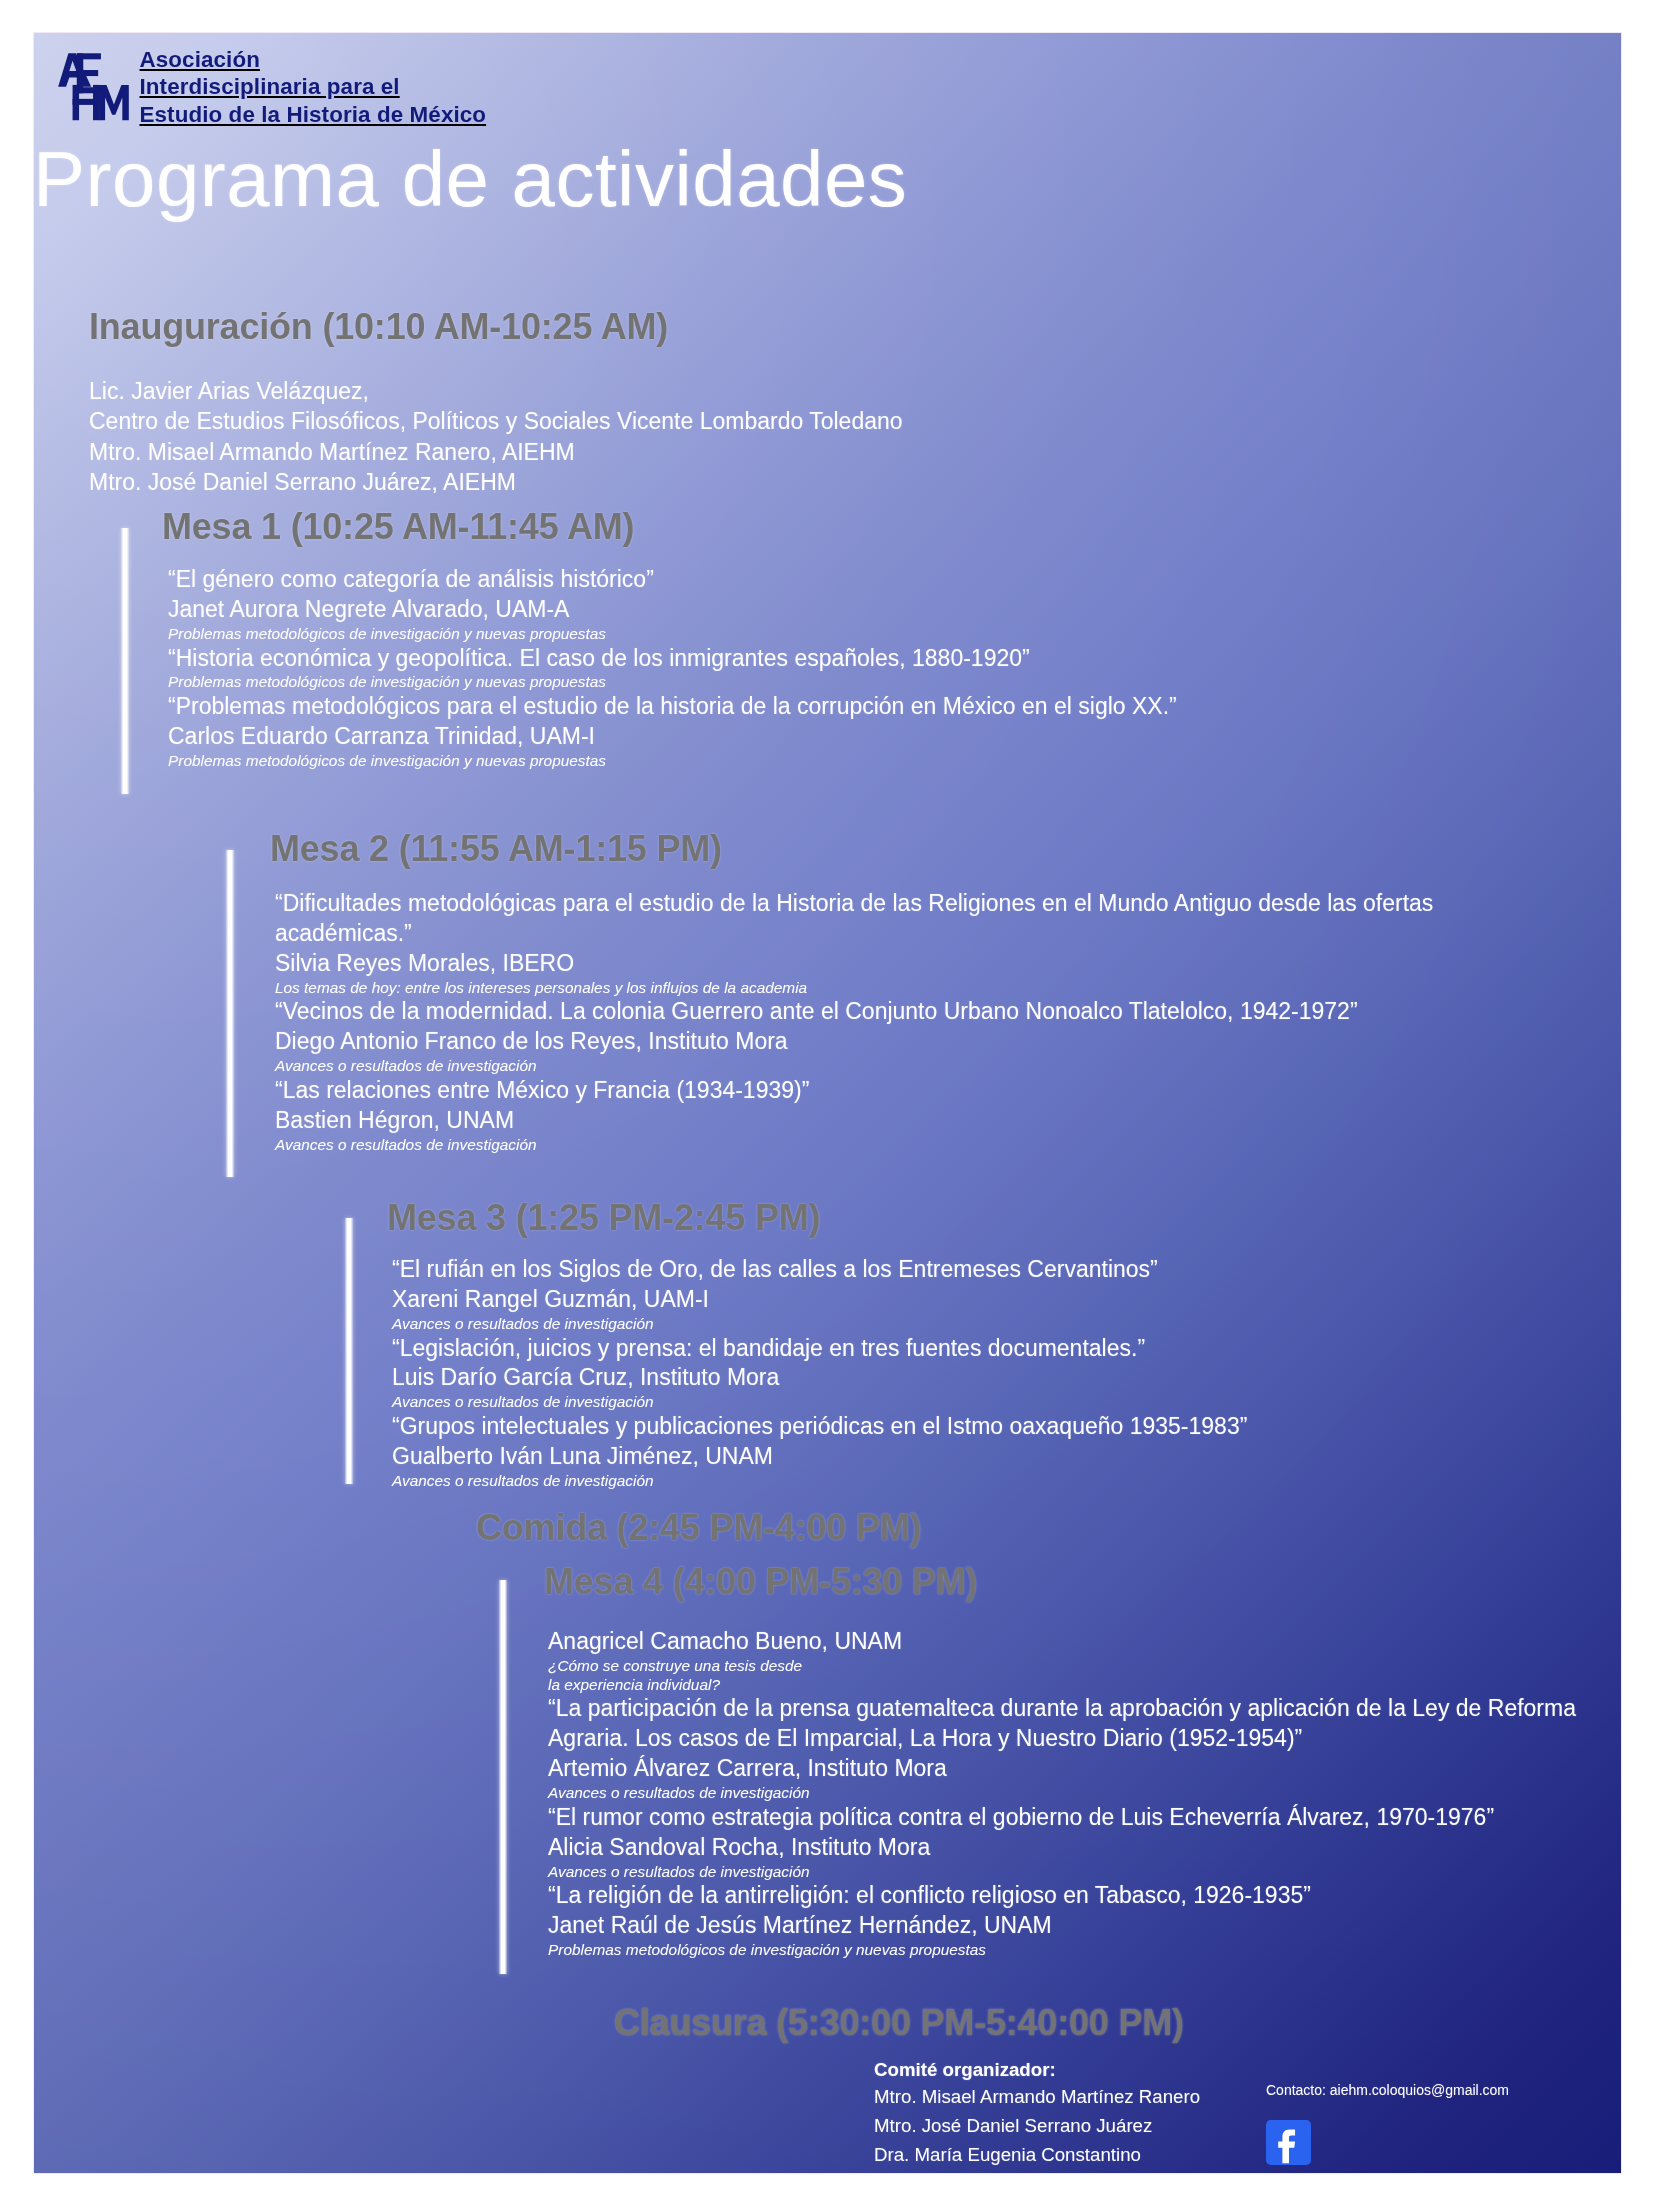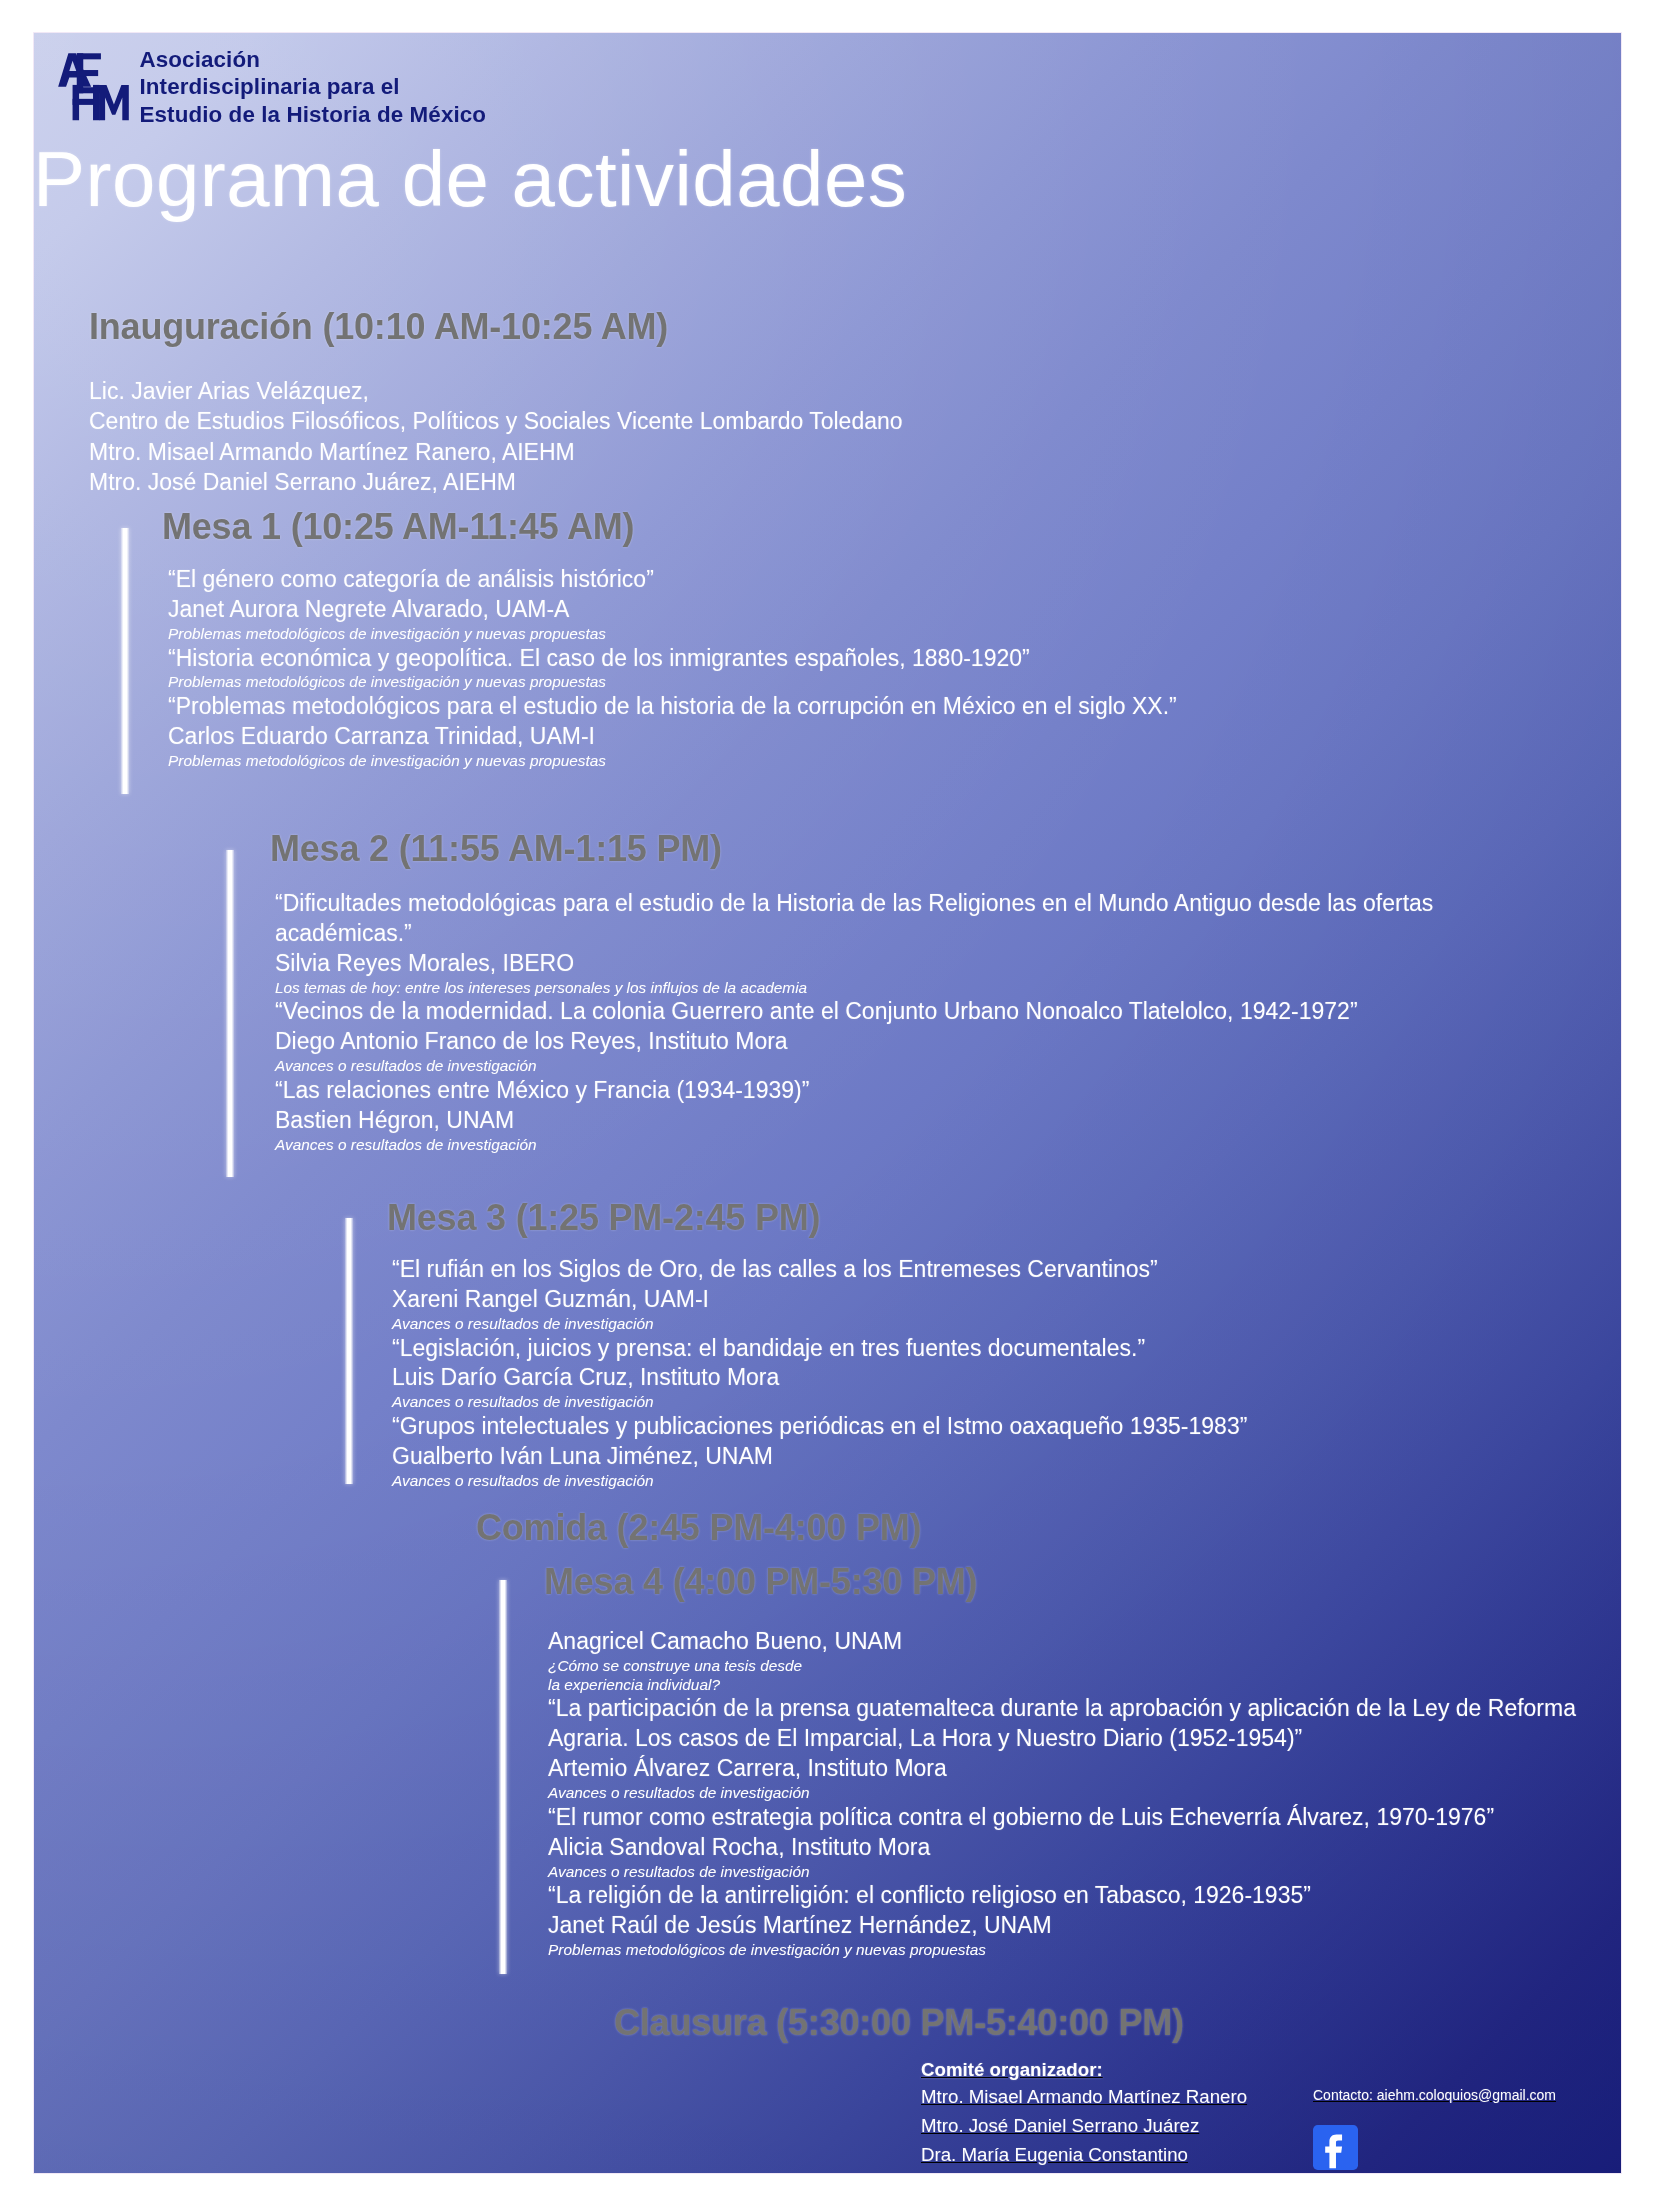--- a/index.html
+++ b/index.html
@@ -60,20 +60,21 @@
     position: absolute;
     z-index: 5;
   }
 
   
   #logo-block {
     left: 47px;
     top: 44px;
     display: flex;
     align-items: center;
+    text-decoration: underline;
   }
   #logo-mark {
     width: 86px;
     height: 86px;
     position: relative;
     flex: none;
   }
   #logo-mark svg { display: block; }
   #logo-wordmark {
     margin-left: 6.5px;
@@ -171,25 +172,24 @@
   #comida-head { left: 476px; top: 1507px; }
 
   #mesa4-head  { left: 544px; top: 1561px; }
   #mesa4-rule  { left: 499px; top: 1580px; height: 394px; }
   #mesa4-talks { left: 548px; top: 1627px; width: 1073px; }
 
   #clausura-head { left: 614px; top: 2002px; }
 
   
   #footer-block {
-    left: 921px;
+    left: 874px;
     top: 2056px;
     display: flex;
-    align-items: flex-end;
-    text-decoration: underline;
+    align-items: flex-start;
   }
   #committee { width: 392px; }
   #committee-title {
     color: #ffffff;
     font-weight: 700;
     font-size: 18.7px;
     line-height: 1.45;
     text-shadow: 0 0 1.9px rgba(255,255,255,0.3);
   }
   #committee-list .committee-name {

